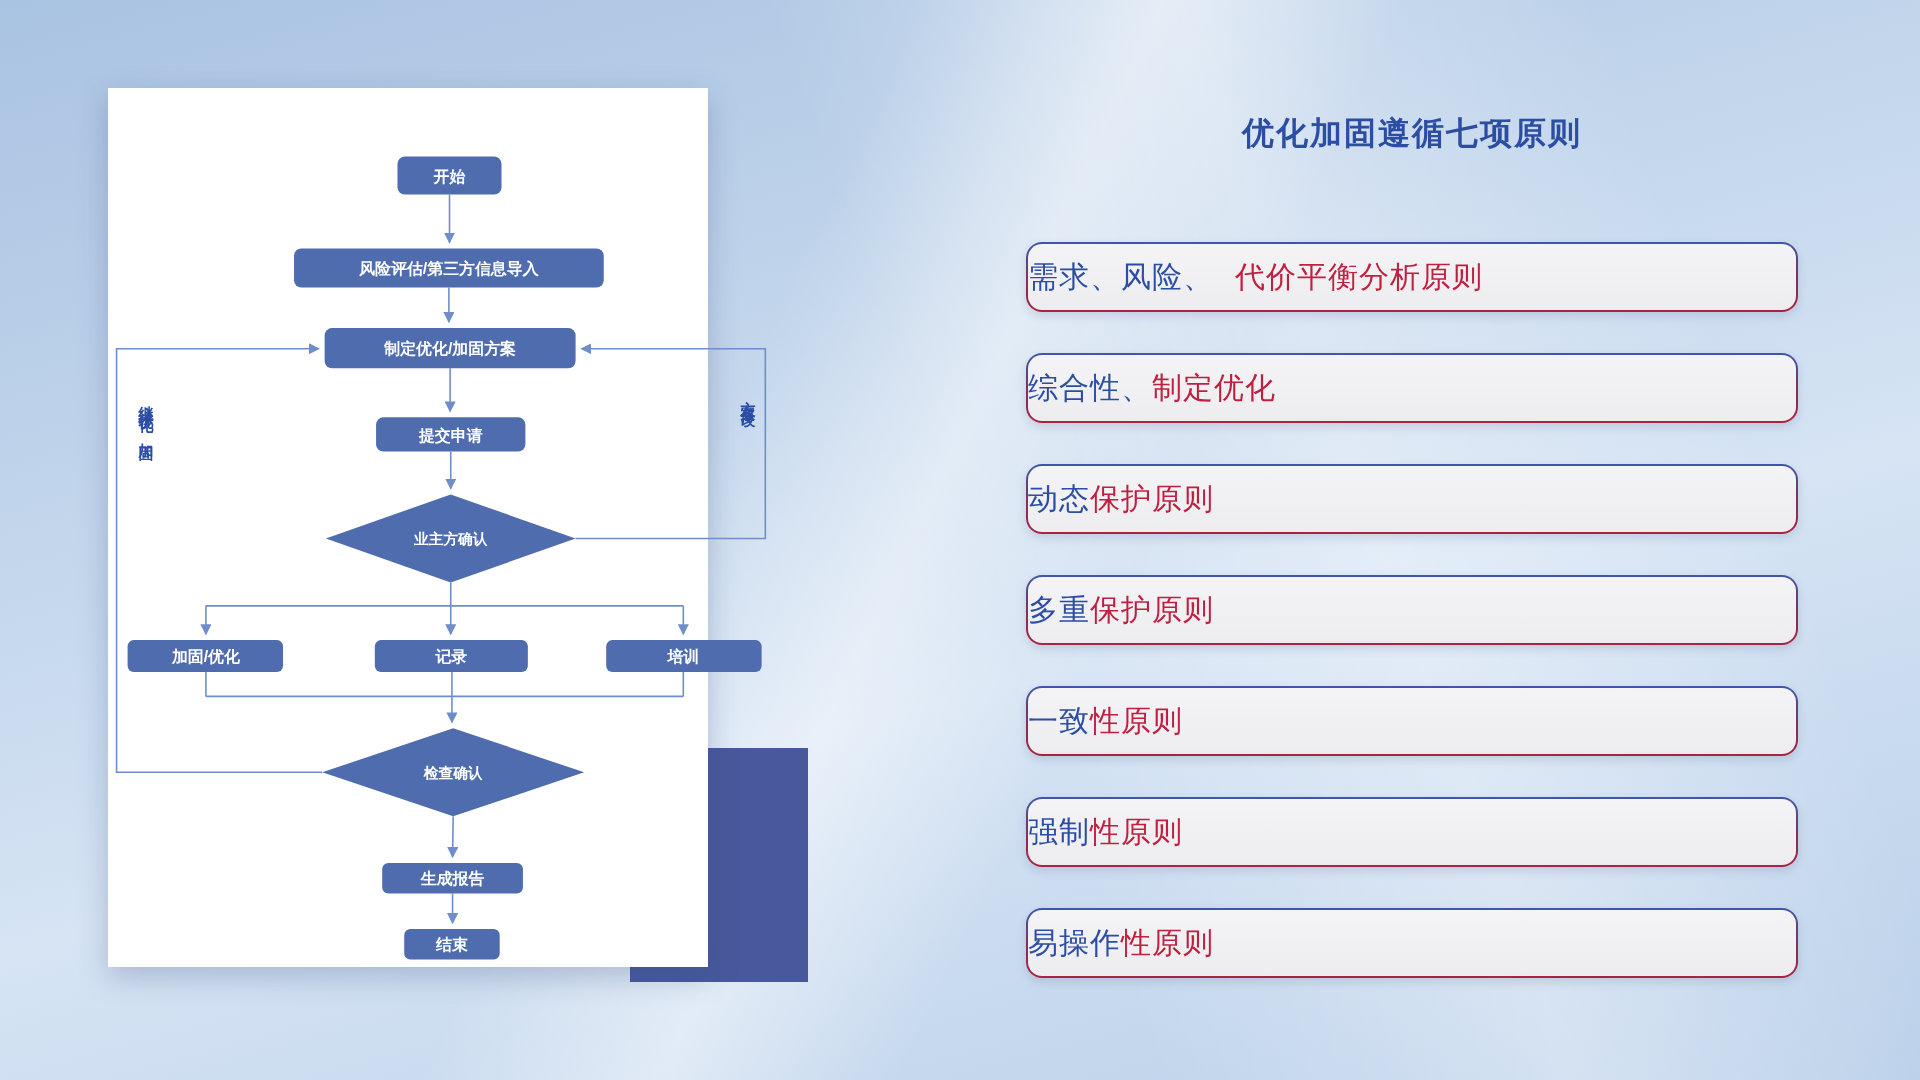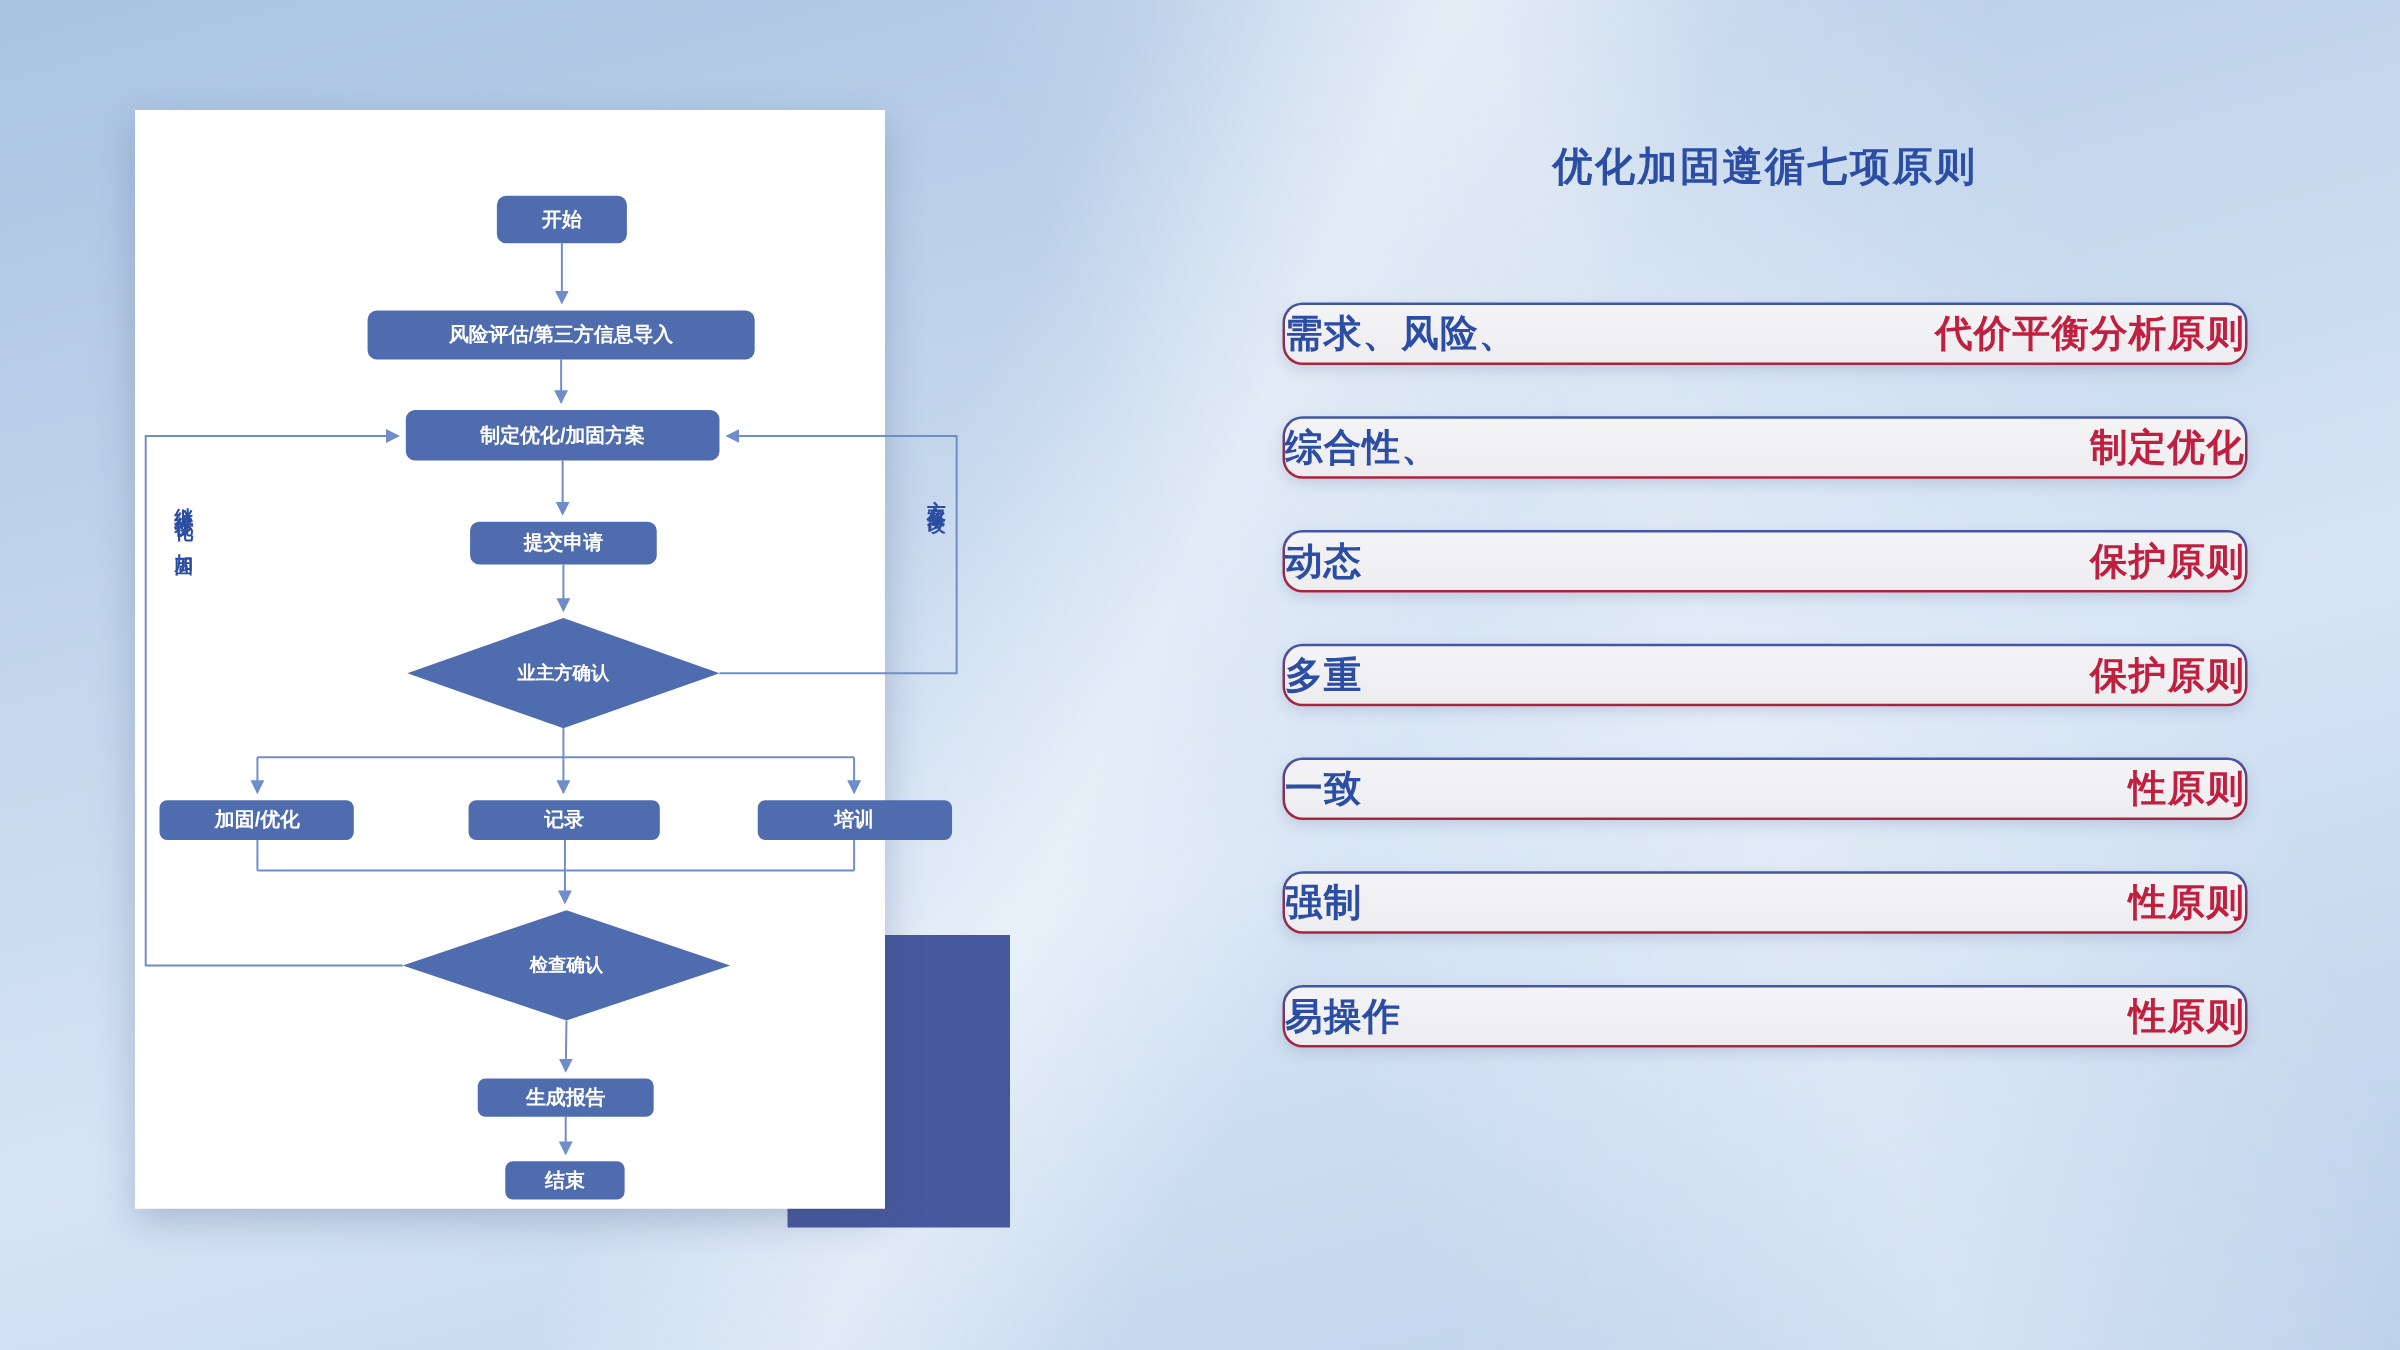--- a/index.html
+++ b/index.html
@@ -64,24 +64,24 @@
     position:absolute; z-index:3;
     left:1026px; top:242px; width:772px;
     display:flex; flex-direction:column; gap:41px;
   }
   .p-box {
     border-radius:16px; padding:2px;
     background:linear-gradient(180deg, #3f57a8 0%, #7e3358 55%, #ab2340 100%);
     box-shadow:0 4px 10px rgba(70,90,140,.18);
   }
   .p-inner {
-    border-radius:14px; height:46px;
+    border-radius:14px; height:66px;
     background:linear-gradient(180deg, #f4f4f6 0%, #ededf0 100%);
-    display:flex; align-items:center; justify-content:space-between;
-    font-size:30px; font-weight:700; letter-spacing:1px;
+    display:flex; align-items:center; justify-content:flex-start;
+    font-size:30px; font-weight:400; letter-spacing:1px;
   }
 </style>
 </head>
 <body>
 
 <div class="stage">
 
   <div class="accent-rect"></div>
 
   <div class="flow-card">
@@ -151,21 +151,21 @@
     <div class="v-label left">继续优化/加固</div>
     <div class="v-label right">方案修改</div>
   </div>
 
   <div class="slide-title">优化加固遵循七项原则</div>
 
   <div class="principles-list">
       <div class="p-box">
         <div class="p-inner">
           <span style="color: rgb(43, 77, 163);">需求、风险、</span>
-          <span style="color: rgb(192, 31, 63);">代价平衡分析原则</span>
+          <span style="color: rgb(192, 31, 63); margin-left: 21px;">代价平衡分析原则</span>
         </div>
       </div>
       <div class="p-box">
         <div class="p-inner">
           <span style="color: rgb(43, 77, 163);">综合性、</span>
           <span style="color: rgb(192, 31, 63);">制定优化</span>
         </div>
       </div>
       <div class="p-box">
         <div class="p-inner">

